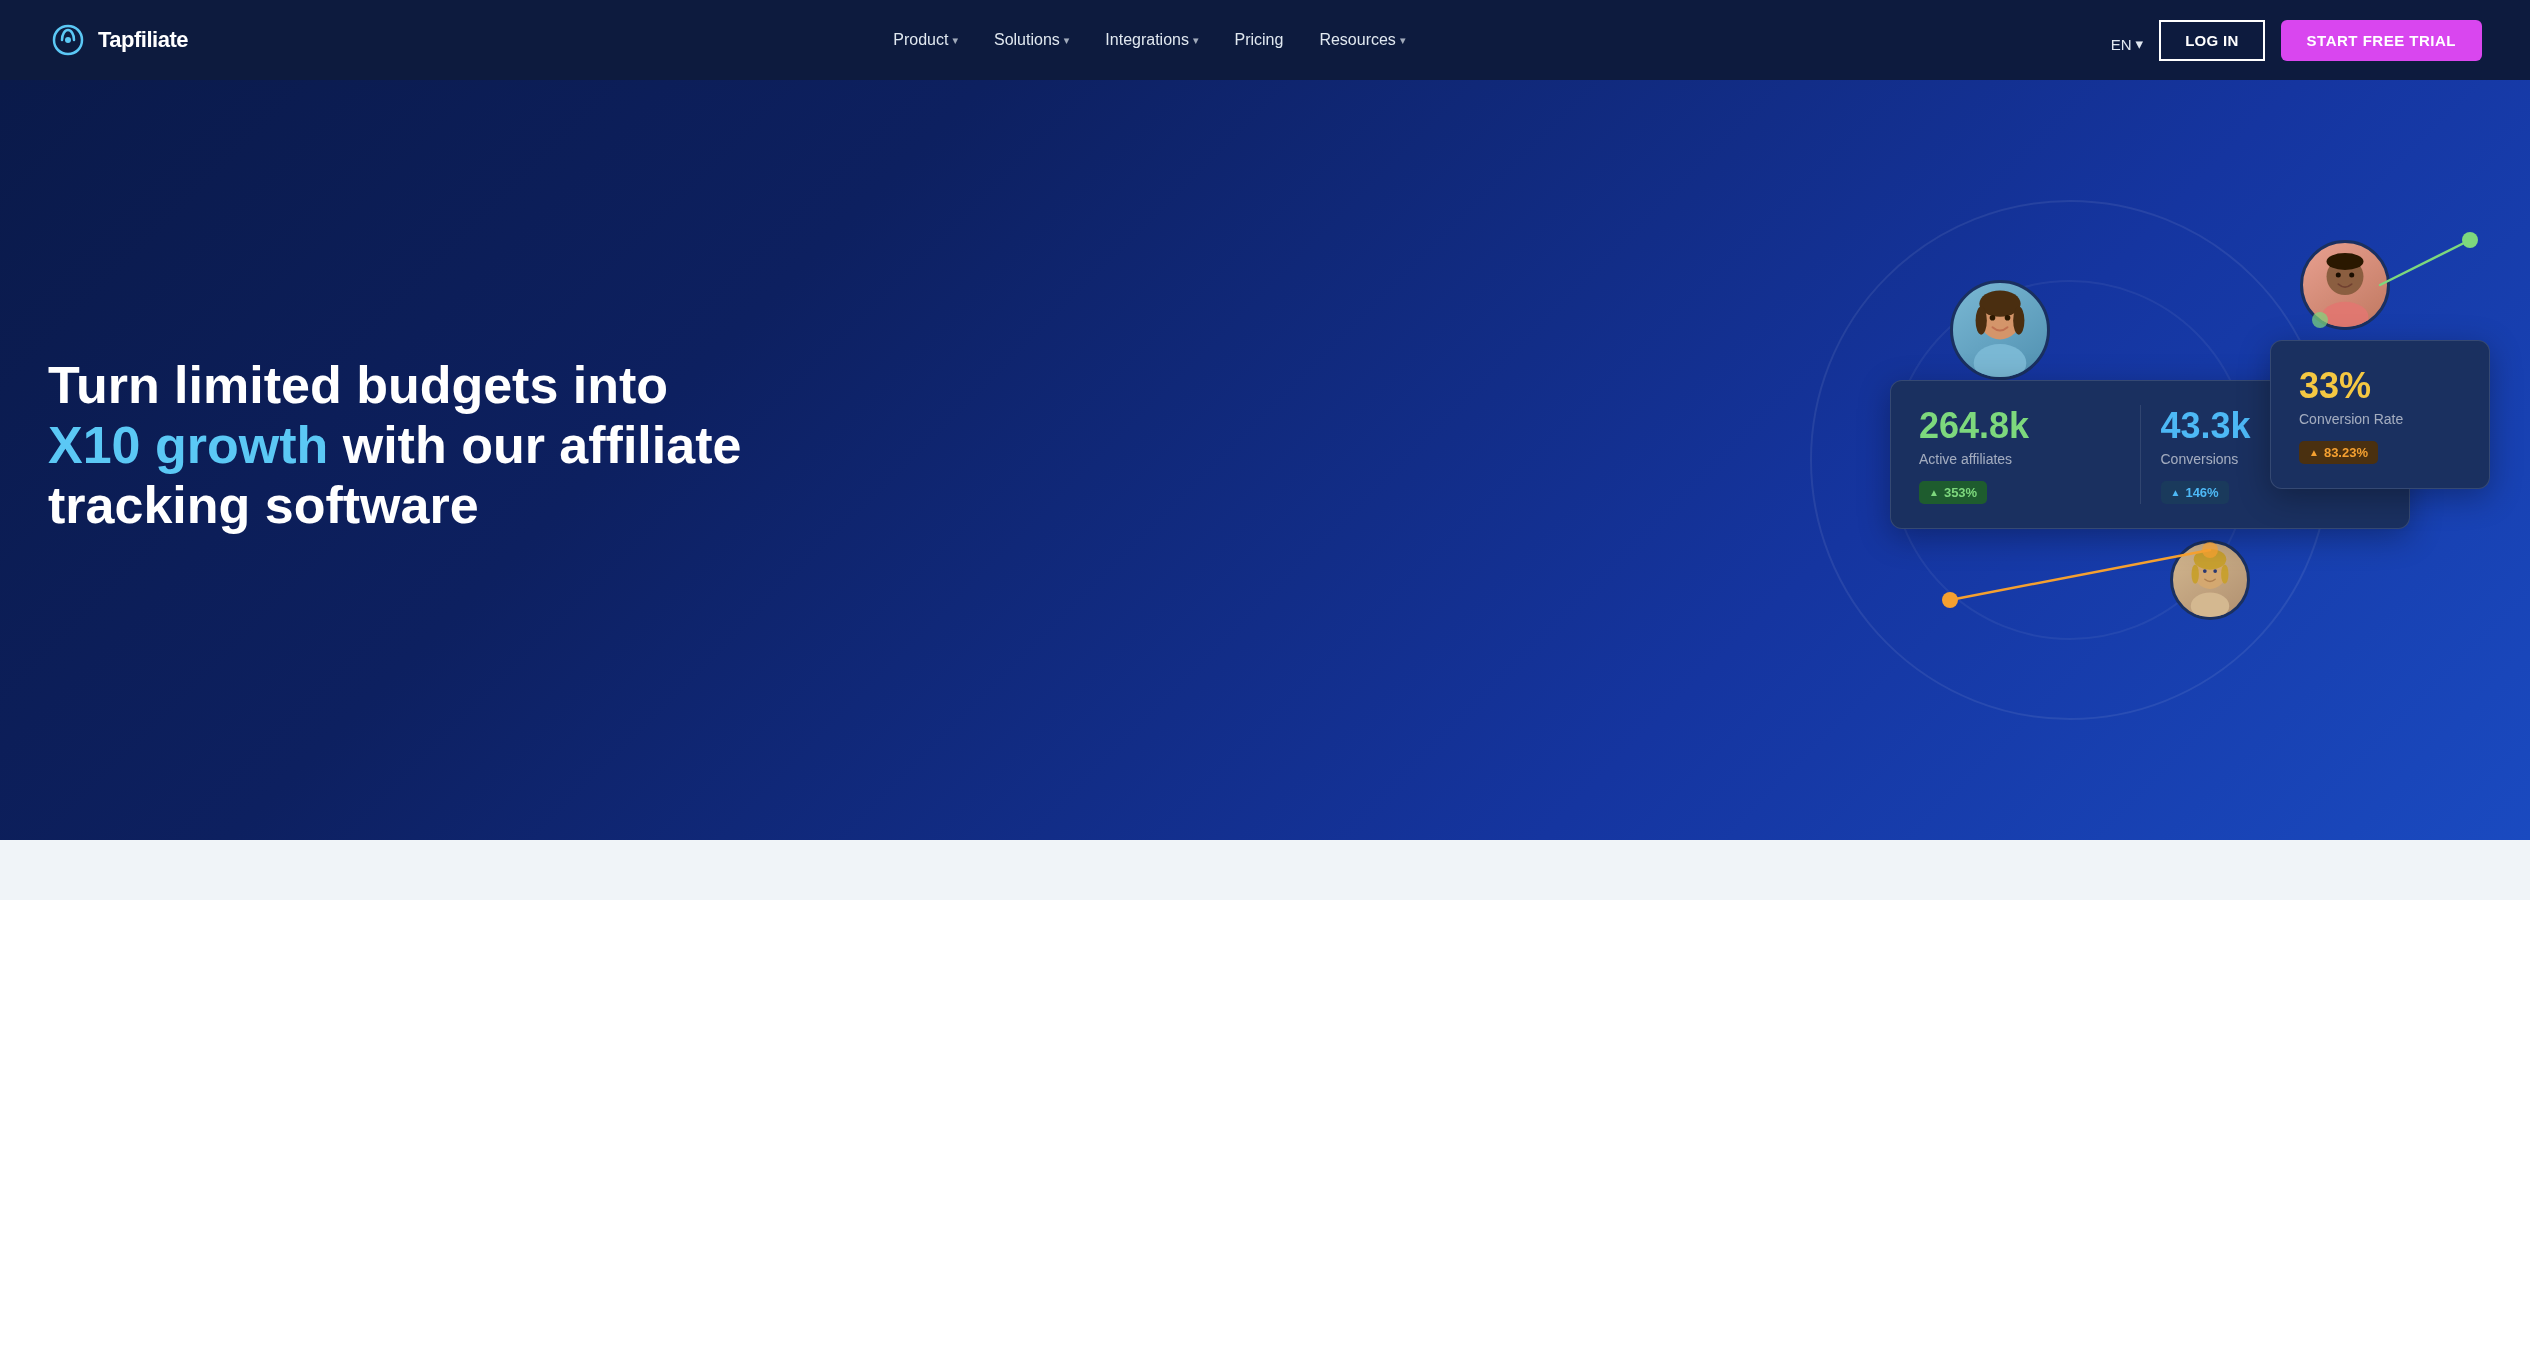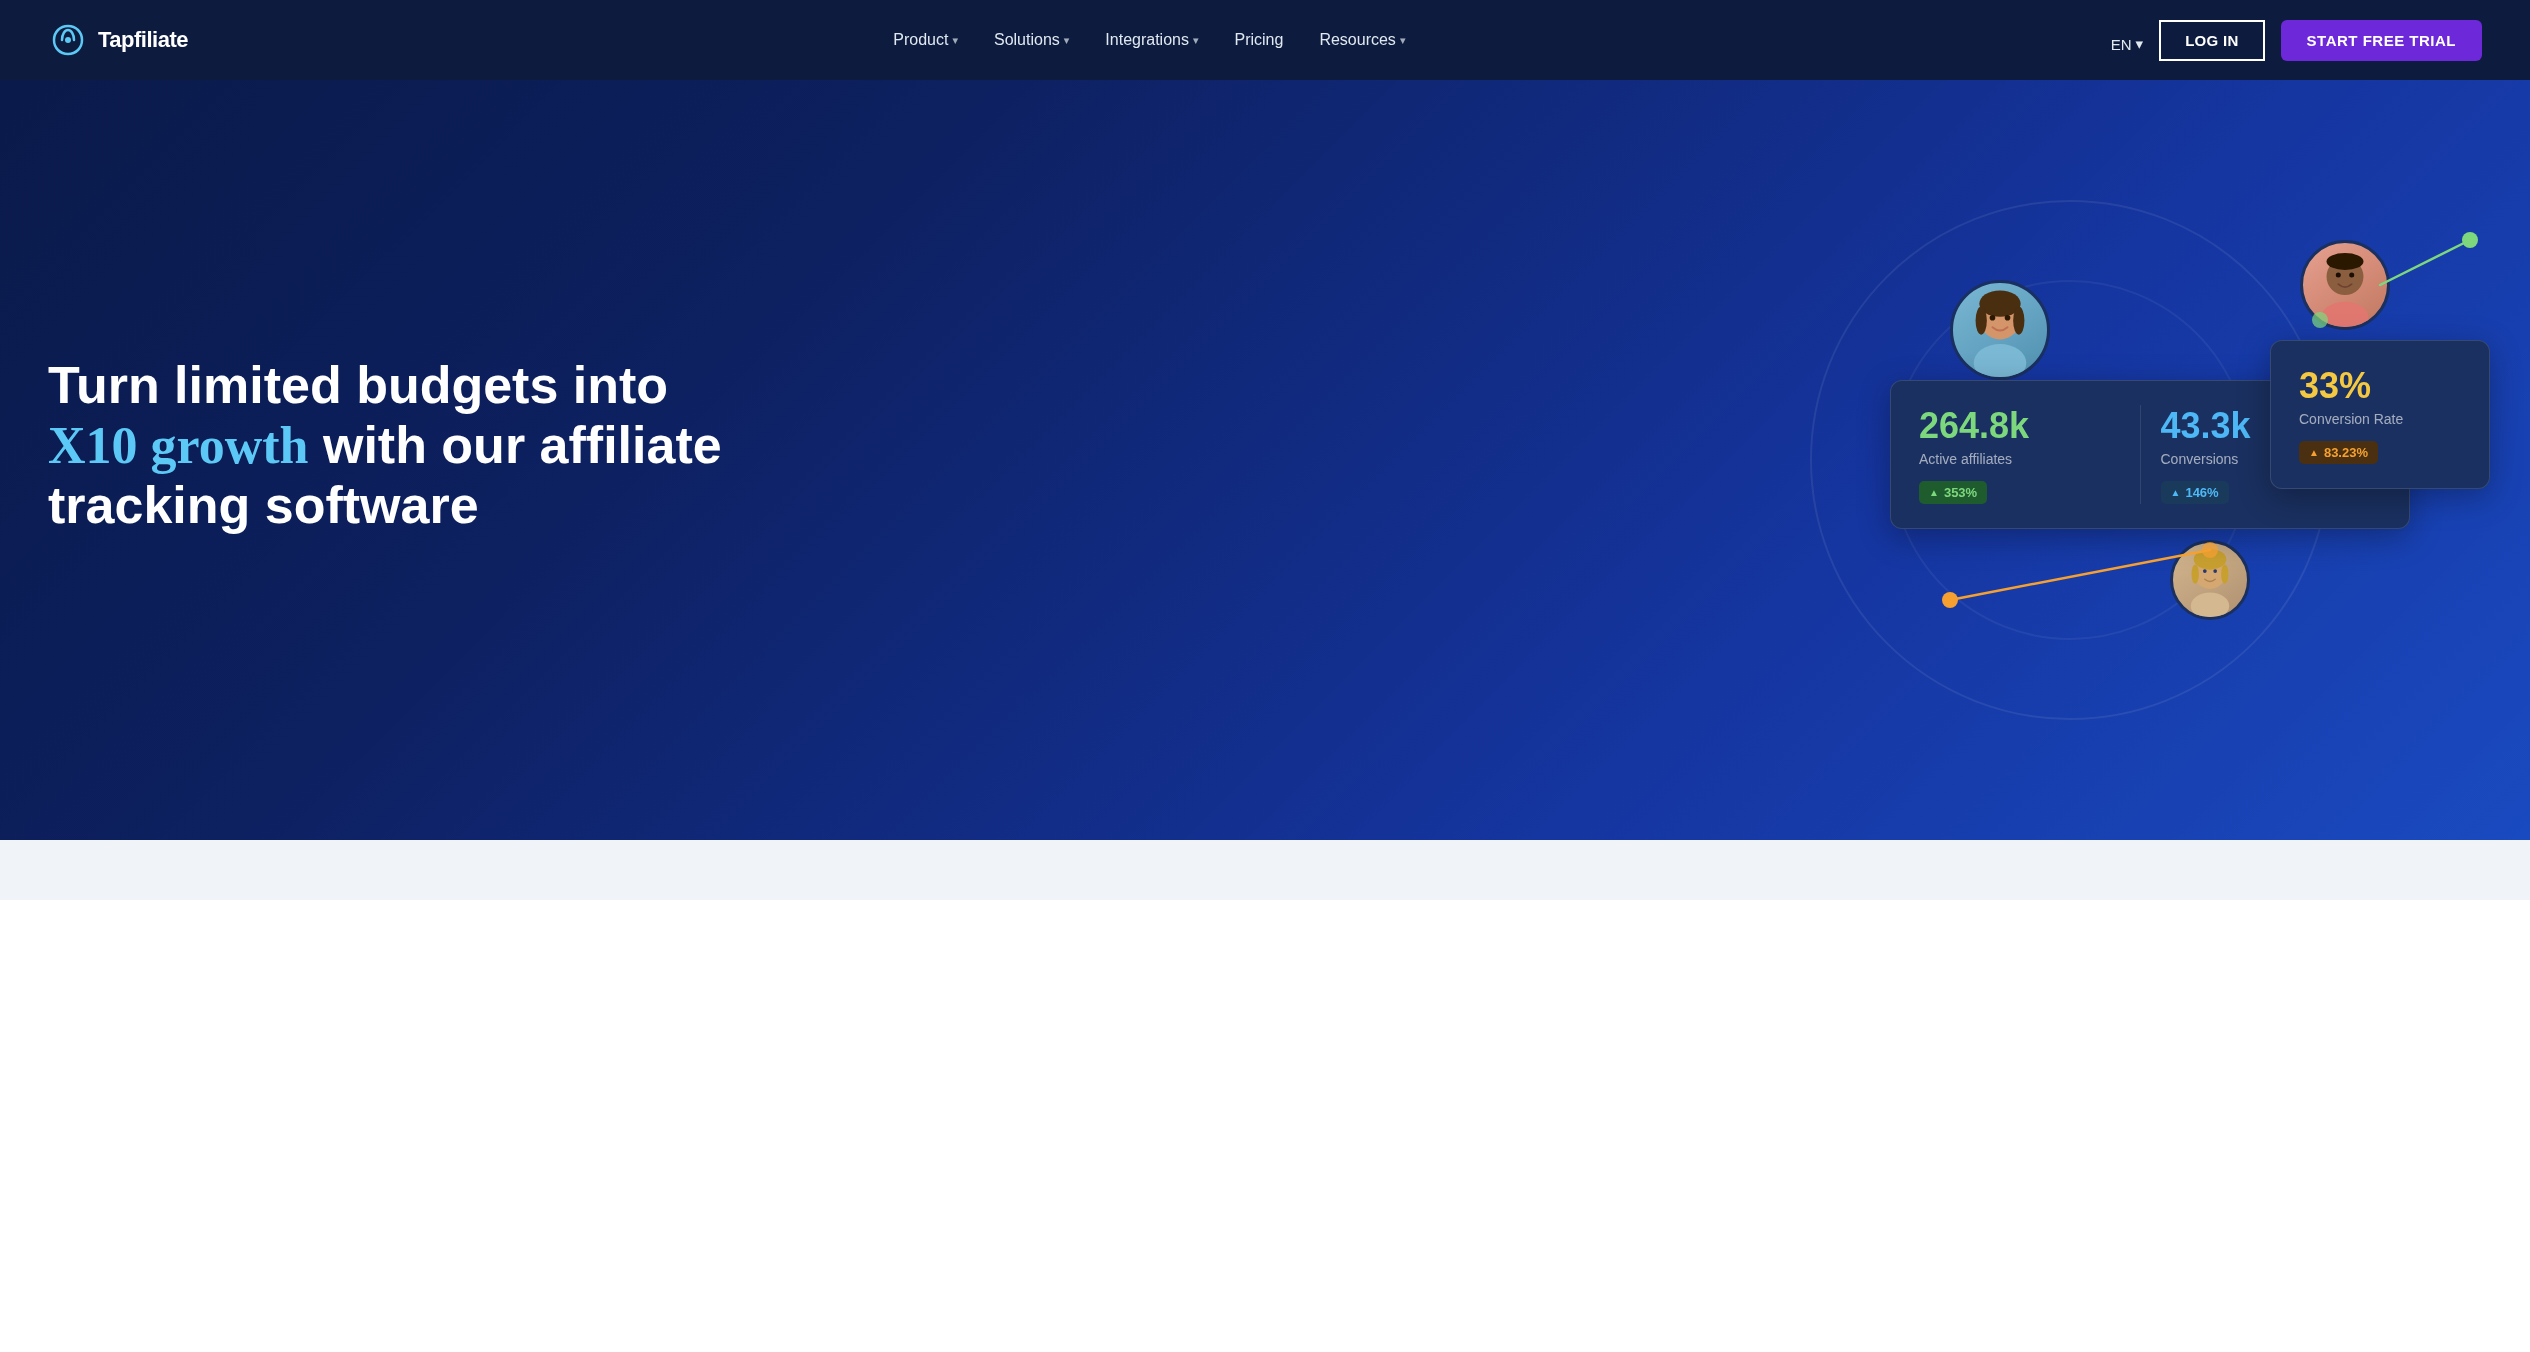--- a/index.html
+++ b/index.html
@@ -69,21 +69,21 @@
       background: transparent;
       color: #fff;
       padding: 10px 24px;
       border-radius: 0;
       font-size: 15px;
       font-weight: 600;
       cursor: pointer;
       letter-spacing: 0.3px;
     }
     .btn-trial-nav {
-      background: #6d28d9;
+      background: #d946ef;
       color: #fff;
       border: none;
       padding: 12px 26px;
       border-radius: 6px;
       font-size: 15px;
       font-weight: 700;
       cursor: pointer;
       letter-spacing: 0.5px;
       white-space: nowrap;
     }
@@ -131,21 +131,20 @@
     }
     .hero-headline {
       font-size: 52px;
       font-weight: 800;
       line-height: 1.15;
       color: #fff;
       margin-bottom: 28px;
     }
     .hero-headline .highlight {
       color: #5bc8f5;
-      font-family: Liberation Serif, serif;
     }
     .hero-subtext {
       font-size: 20px;
       color: rgba(255,255,255,0.85);
       line-height: 1.5;
       margin-bottom: 8px;
     }
     .hero-subtext-bold {
       font-size: 20px;
       font-weight: 700;

